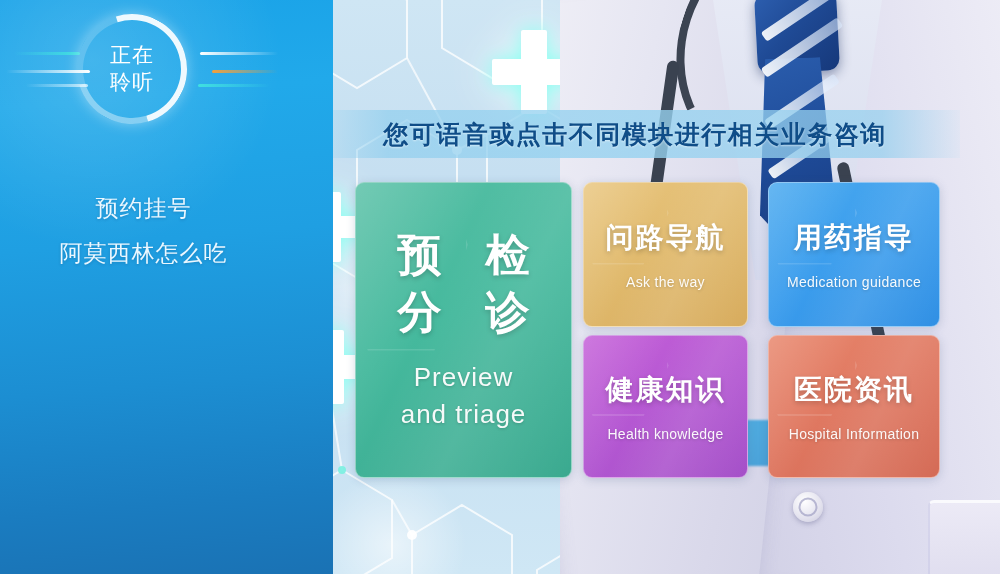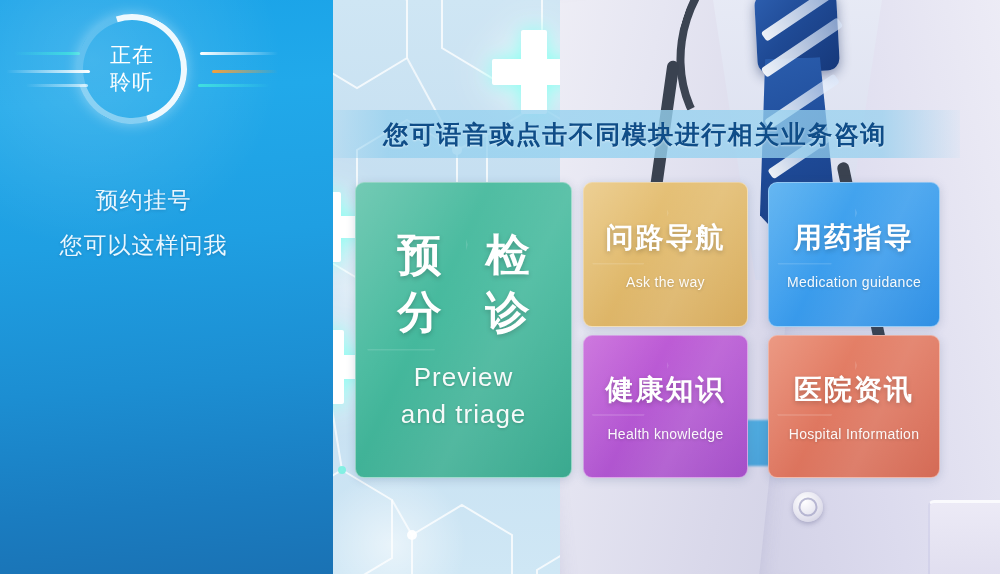--- a/index.html
+++ b/index.html
@@ -149,21 +149,21 @@
     line-height:1.28; letter-spacing:1px; font-weight:400; }
 
   .deco { position:absolute; height:3px; border-radius:2px; }
   .deco.fadeL { background:linear-gradient(90deg,rgba(255,255,255,0),var(--c)); }
   .deco.fadeR { background:linear-gradient(270deg,rgba(255,255,255,0),var(--c)); }
 
   .ask-title { position:absolute; left:0; top:136px; width:287px; text-align:center;
     color:#fff; font-size:28px; font-weight:bold; letter-spacing:2px;
     text-shadow:0 2px 5px rgba(0,40,80,.25); }
 
-  .sb-list { position:absolute; left:0; top:178px; width:287px; }
+  .sb-list { position:absolute; left:0; top:186px; width:287px; }
   .sb-item { width:287px; text-align:center; color:#eaf7ff; font-size:23px;
     letter-spacing:1px; padding:7px 0; text-shadow:0 1px 3px rgba(0,40,80,.22); }
   .sb-item.active { color:#ffffff; font-weight:bold; font-size:24px;
     text-shadow:0 2px 6px rgba(0,40,80,.35); }
 </style>
 </head>
 <body>
 
 <div id="stage">
 
@@ -315,17 +315,17 @@
       <div class="ring"></div>
       <div class="listen-text">
         <span>正在</span>
         <span>聆听</span>
       </div>
     </div>
 
 
     <div class="sb-list">
       <div class="sb-item">预约挂号</div>
-      <div class="sb-item">您可以这样问我</div>
+      <div class="sb-item">阿莫西林怎么吃</div>
     </div>
   </div>
 
 </div>
 
 </body></html>

